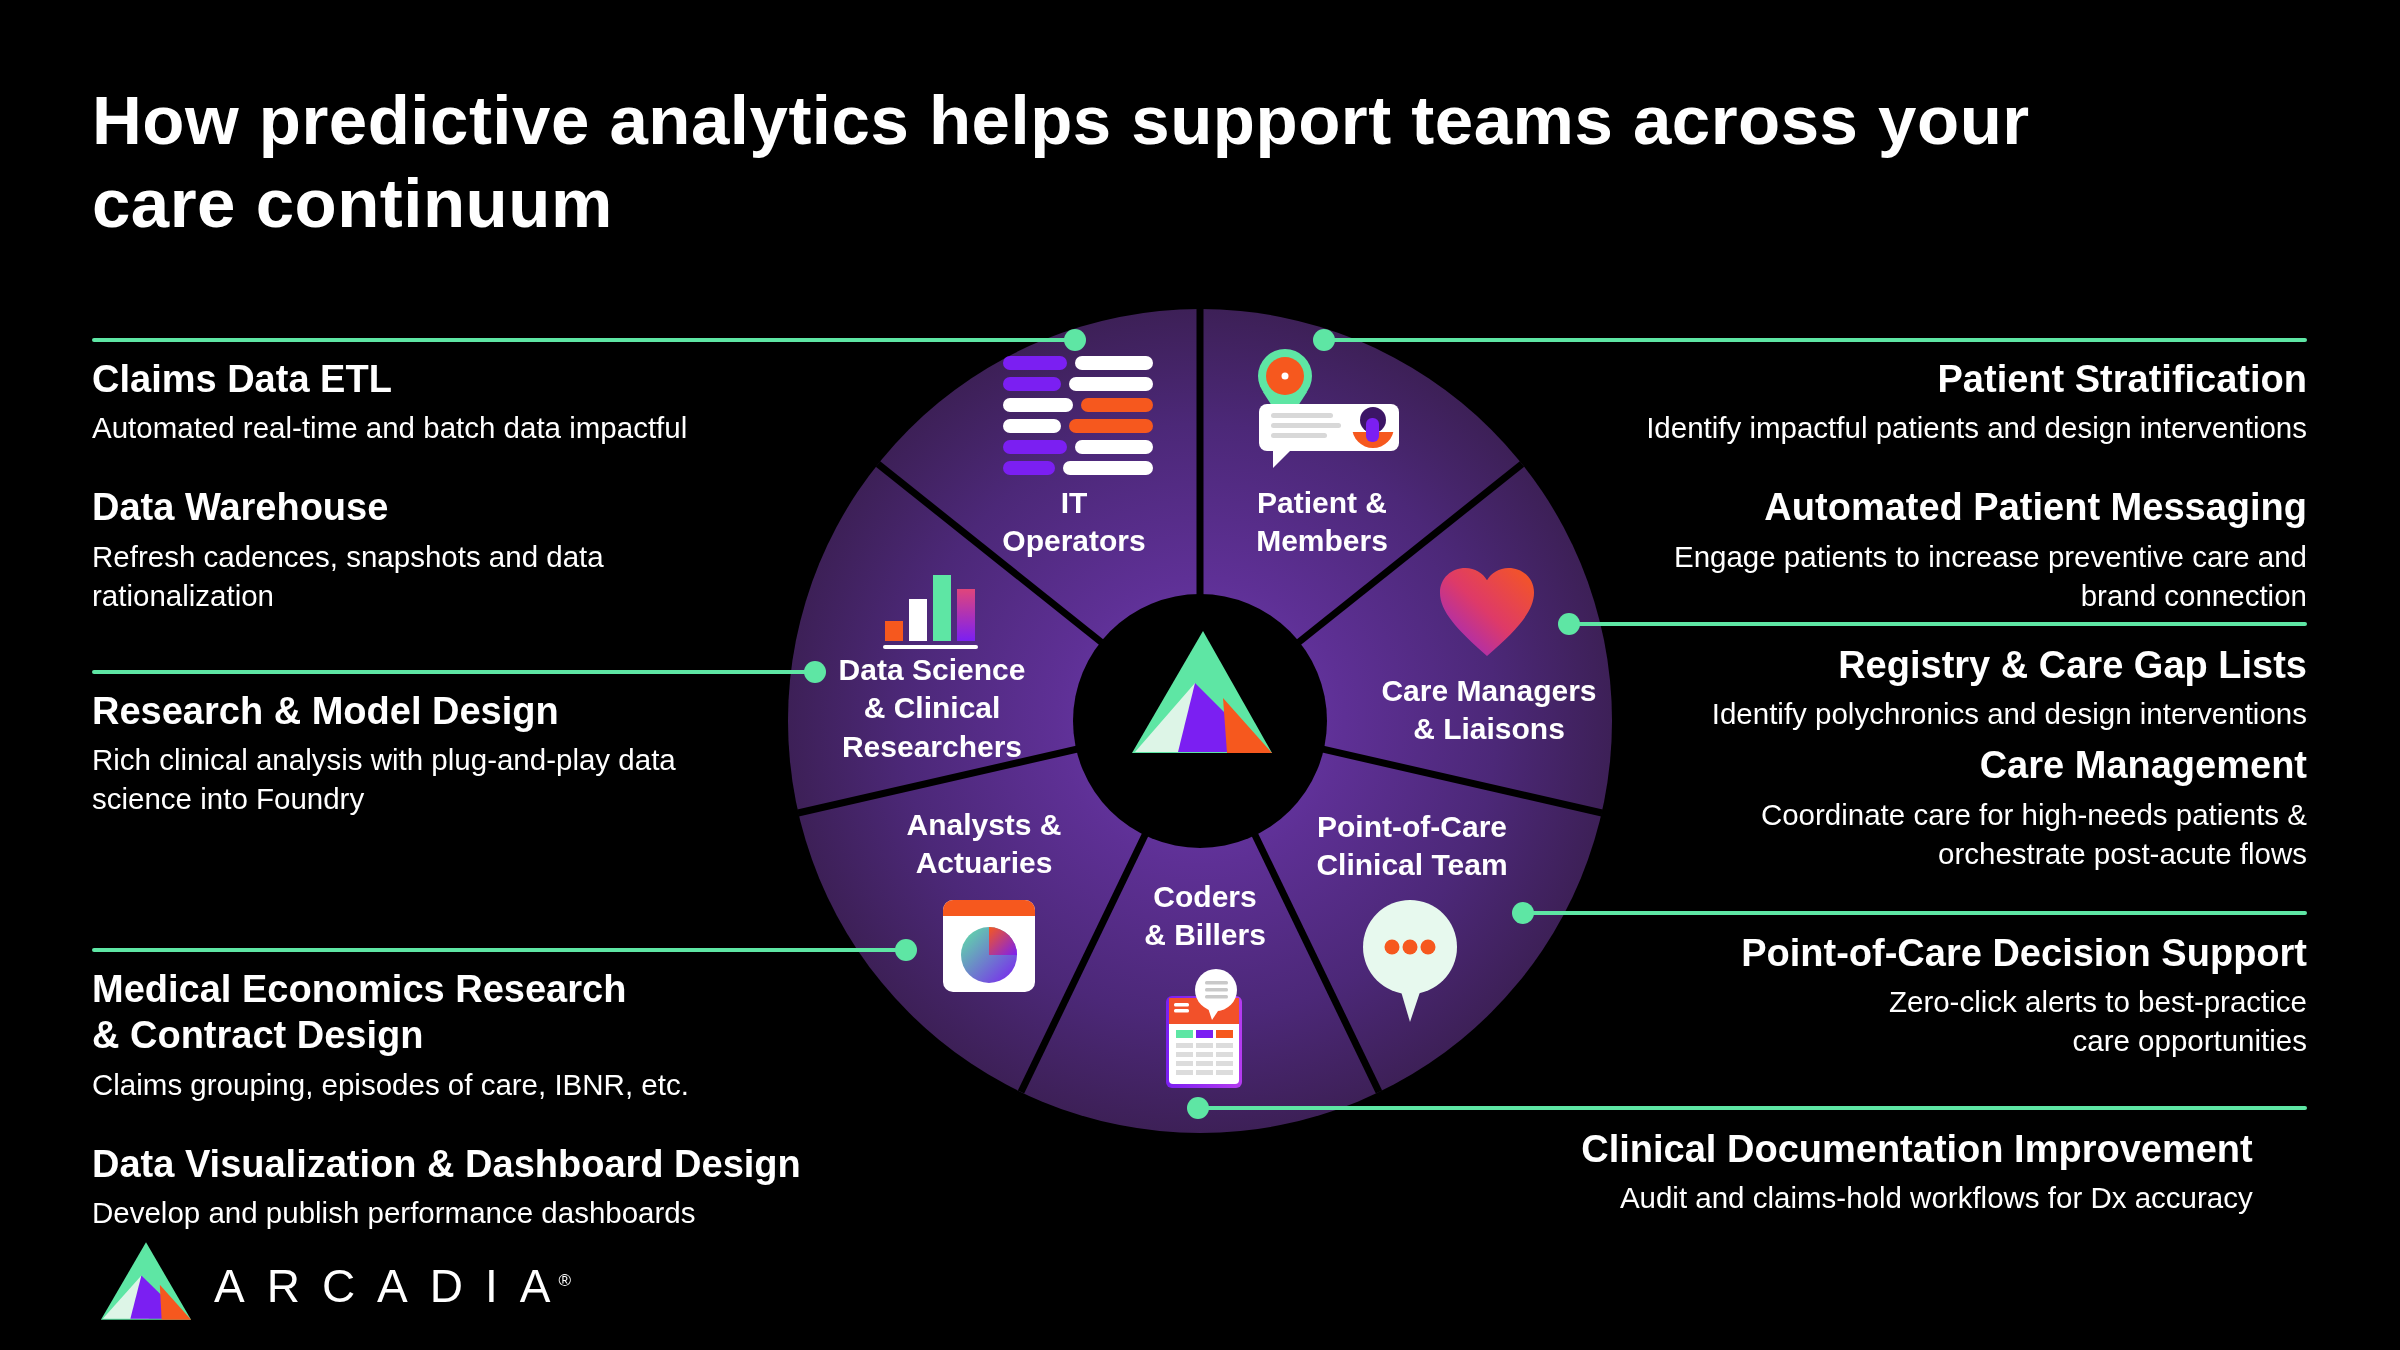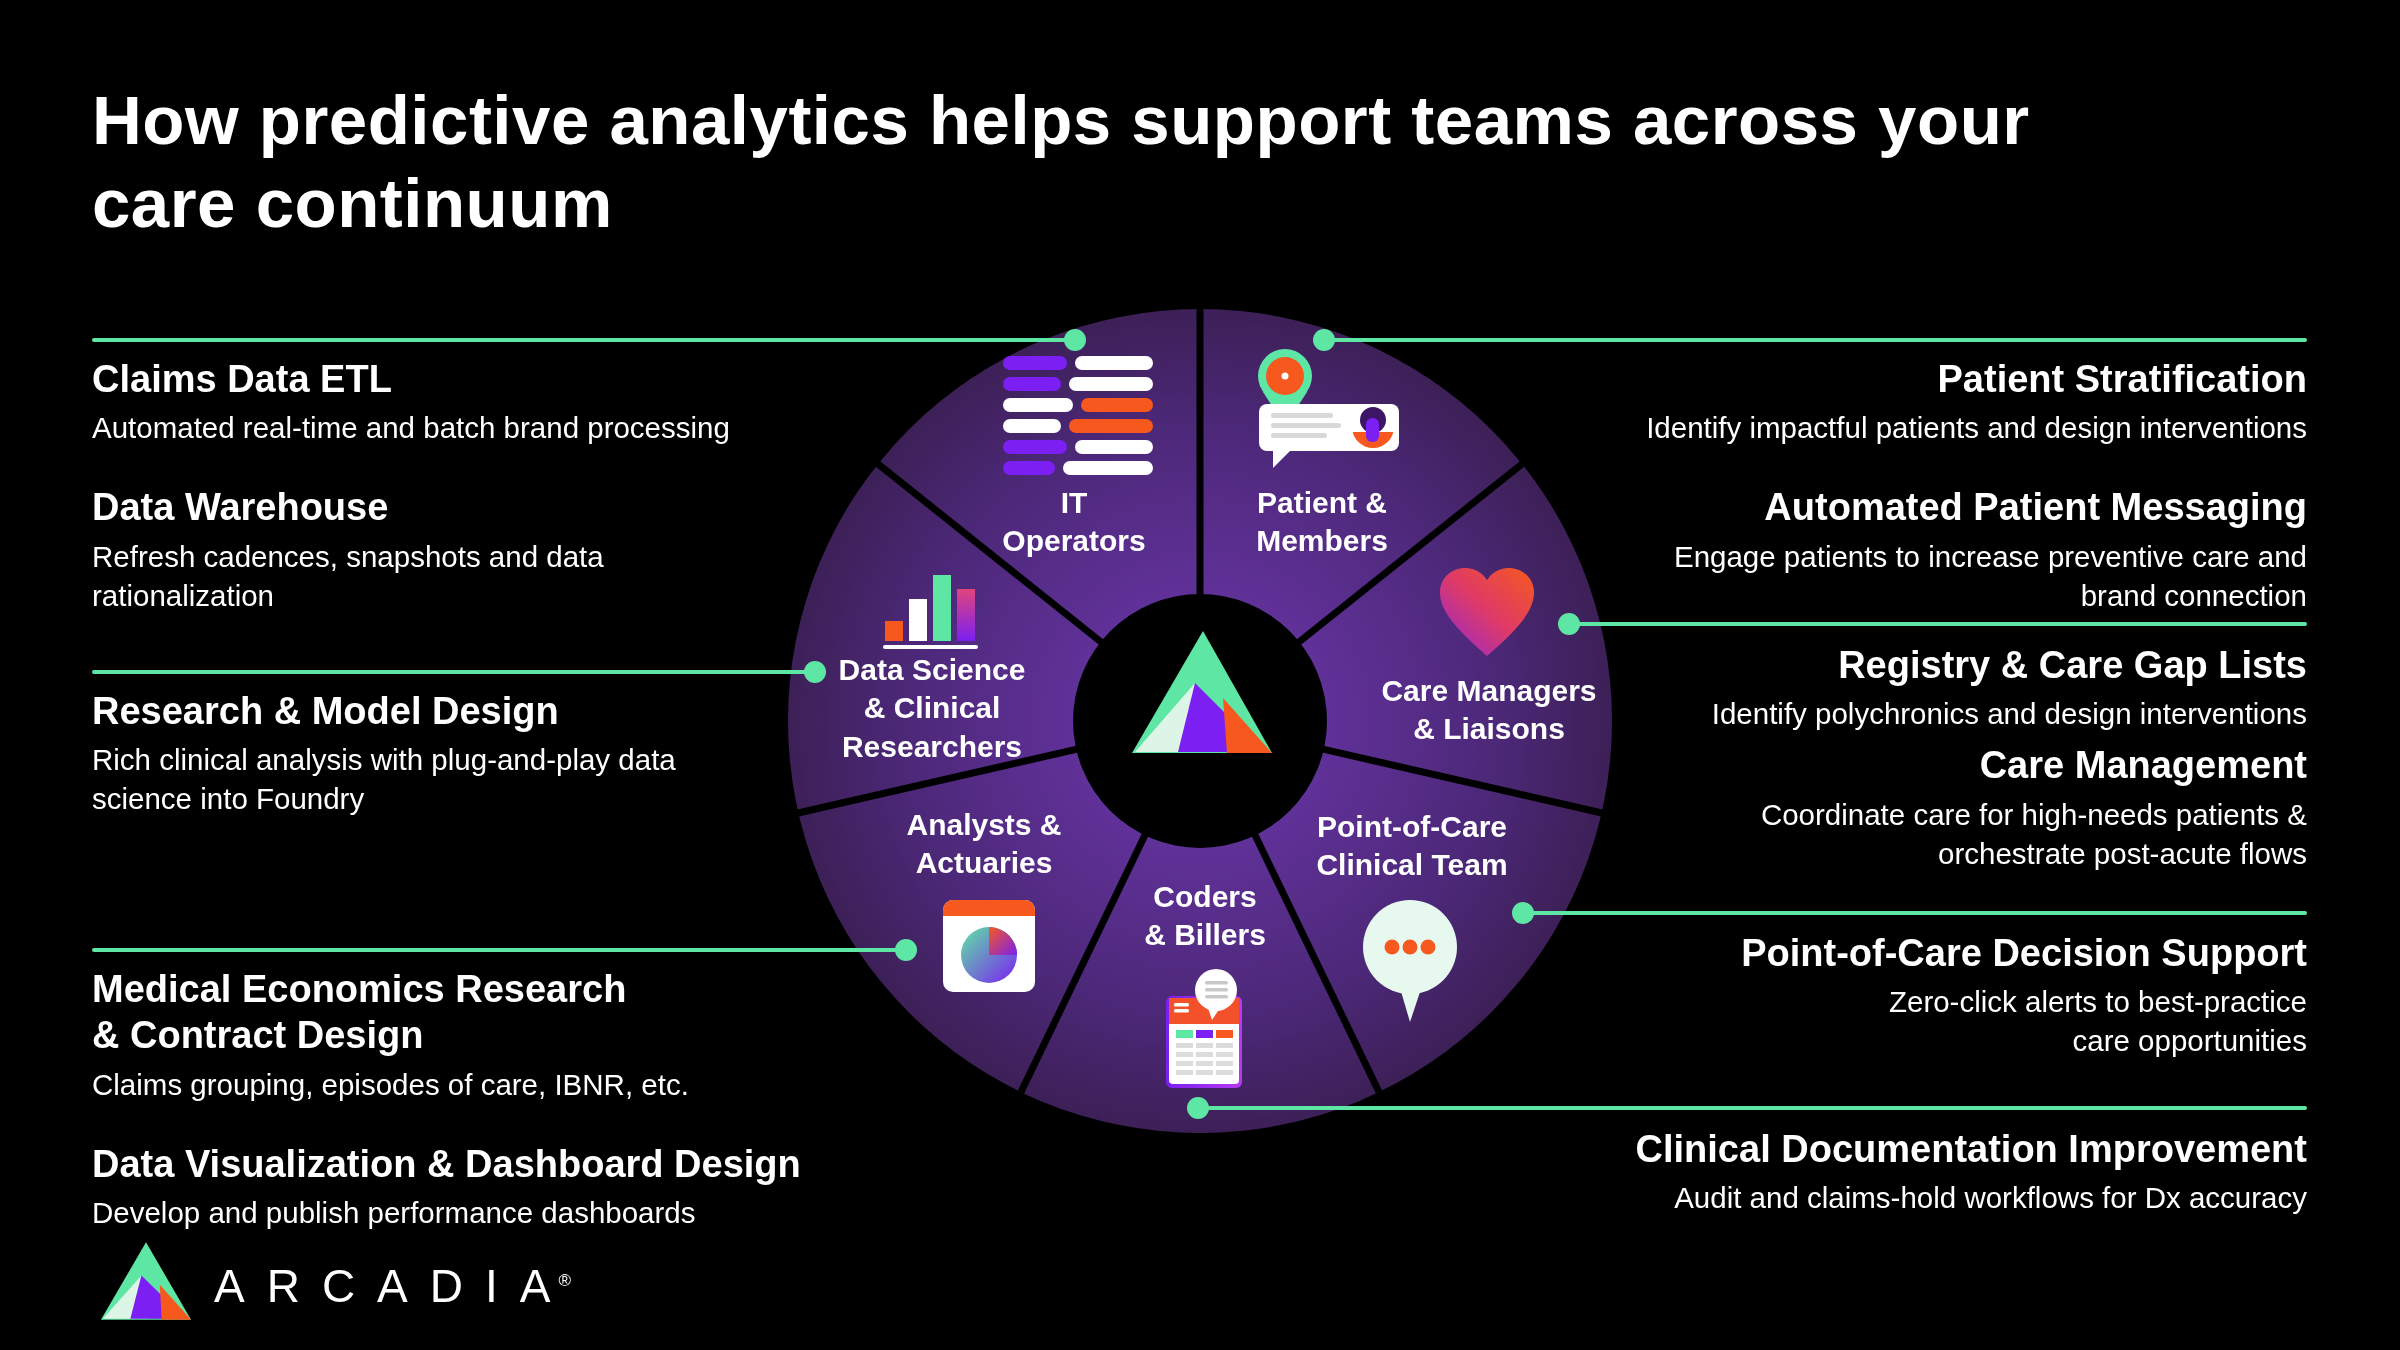--- a/index.html
+++ b/index.html
@@ -234,21 +234,21 @@
 
   <div class="cline" style="left:1523px;top:887px;width:784px;"></div>
   <div class="cdot" style="left:1512px;top:878px;"></div>
 
   <div class="cline" style="left:1198px;top:1082px;width:1109px;"></div>
   <div class="cdot" style="left:1187px;top:1073px;"></div>
 
   <div class="group" style="left:92px;top:332px;width:720px;">
     <div class="item">
       <div class="heading">Claims Data ETL</div>
-      <div class="body">Automated real-time and batch brand processing</div>
+      <div class="body">Automated real-time and batch data impactful</div>
     </div>
     <div class="item">
       <div class="heading">Data Warehouse</div>
       <div class="body">Refresh cadences, snapshots and data
 rationalization</div>
     </div>
   </div>
 
   <div class="group" style="left:92px;top:664px;width:720px;">
     <div class="item">
@@ -295,21 +295,21 @@
   </div>
 
   <div class="group right" style="right:93px;top:906px;width:720px;">
     <div class="item">
       <div class="heading">Point-of-Care Decision Support</div>
       <div class="body">Zero-click alerts to best-practice
 care opportunities</div>
     </div>
   </div>
 
-  <div class="group right" style="right:93px;top:1102px;width:780px;">
+  <div class="group right" style="right:93px;top:1102px;width:780px;align-items:center;">
     <div class="item">
       <div class="heading">Clinical Documentation Improvement</div>
       <div class="body">Audit and claims-hold workflows for Dx accuracy</div>
     </div>
   </div>
 
   <div id="brand">
     <svg width="92" height="82" viewBox="0 0 100 88">
       <polygon points="50,2 1,86 99,86" fill="#5EE6A4"></polygon>
       <polygon points="45,38 3,85 53,85" fill="#DDF5E7"></polygon>

